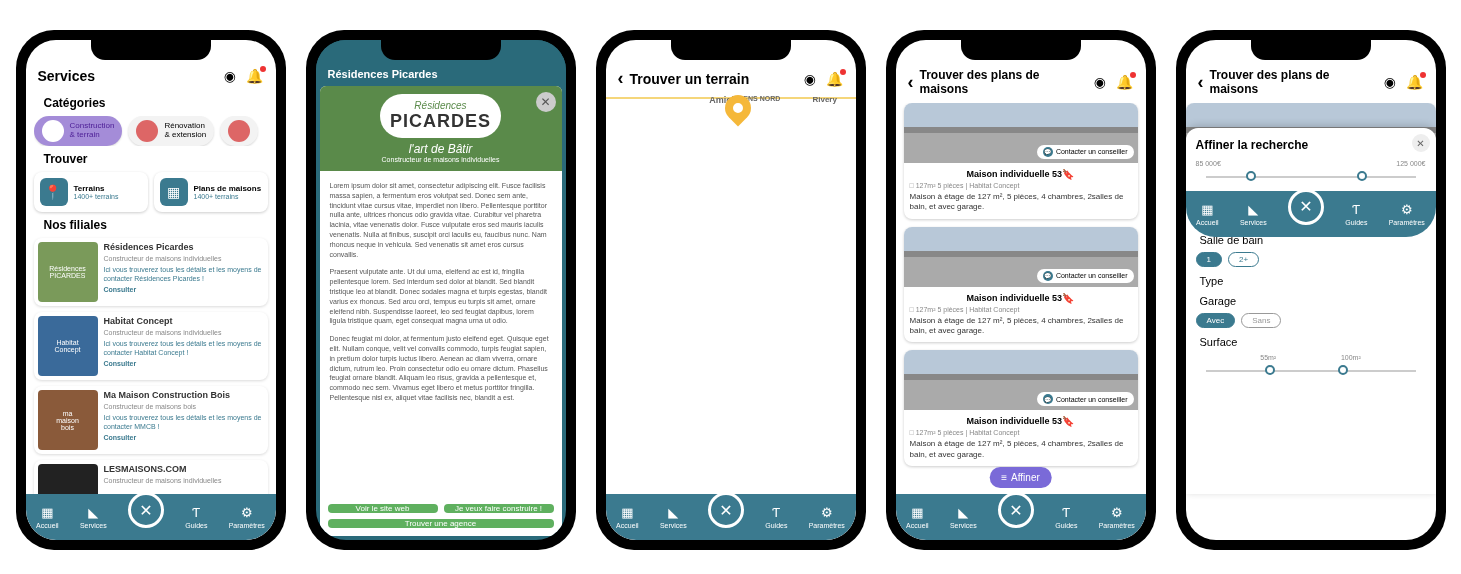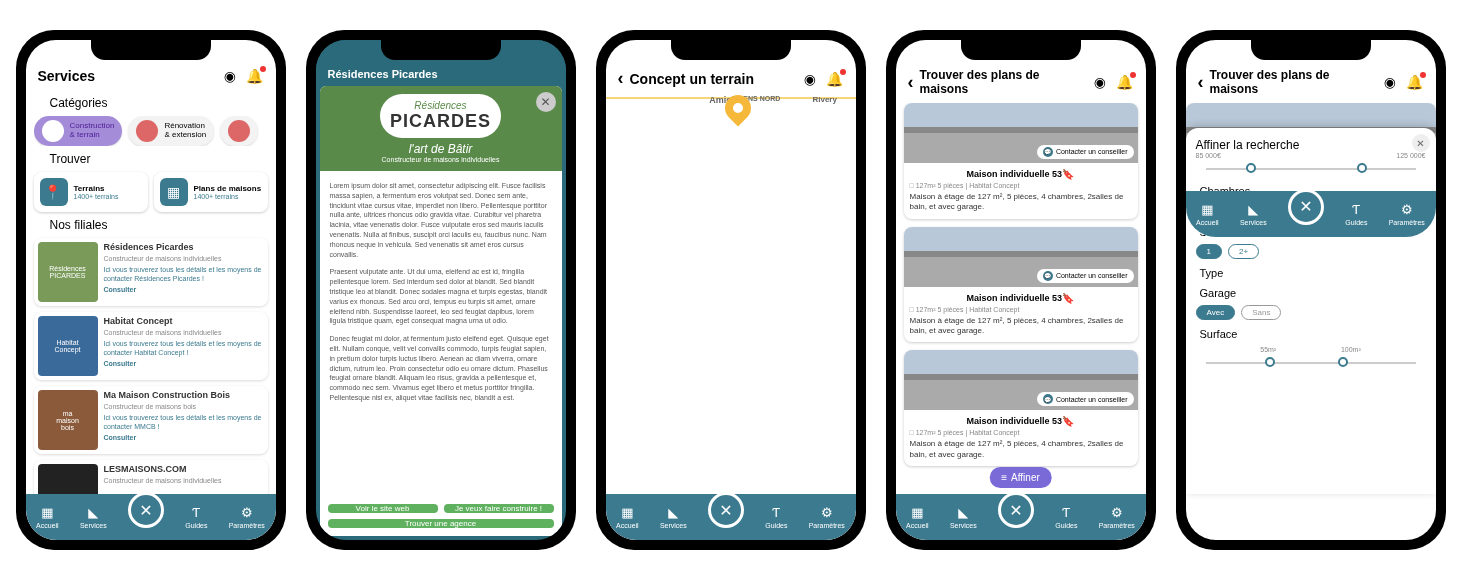--- a/index.html
+++ b/index.html
@@ -9,21 +9,21 @@
 .screen{width:100%;height:100%;background:#fff;border-radius:30px;overflow:hidden;position:relative;display:flex;flex-direction:column}
 .header{padding:28px 12px 6px;display:flex;align-items:center;gap:6px}
 .header.dark{background:#2a6a7a;color:#fff}
 .header h1{font-size:14px;font-weight:700;flex:1}
 .header h2{font-size:12px;font-weight:700;flex:1;line-height:1.2}
 .hdr-icons{display:flex;gap:10px;align-items:center}
 .hdr-icons span{font-size:14px;position:relative}
 .bell-dot::after{content:"";position:absolute;top:-2px;right:-2px;width:6px;height:6px;background:#e33;border-radius:50%}
 .back{font-size:18px;font-weight:700}
 .content{flex:1;overflow:hidden;padding:0 8px}
-.section-title{font-size:12px;font-weight:400;margin:6px 16px}
+.section-title{font-size:12px;font-weight:700;margin:6px 10px}
 .chips{display:flex;gap:6px;overflow:hidden}
 .chip{display:flex;align-items:center;gap:6px;background:#f3f3f3;border-radius:16px;padding:4px 8px;flex-shrink:0;box-shadow:0 1px 2px rgba(0,0,0,.15)}
 .chip.active{background:#a48cd8;color:#4c1d95}
 .chip-icon{width:22px;height:22px;background:#d66;border-radius:50%}
 .chip.active .chip-icon{background:#fff}
 .chip-txt{font-size:8px;line-height:1.1}
 .find-cards{display:flex;gap:6px}
 .find-card{flex:1;display:flex;align-items:center;gap:6px;background:#fff;border-radius:8px;padding:6px;box-shadow:0 1px 3px rgba(0,0,0,.2)}
 .find-icon{width:28px;height:28px;background:#3b7a8f;border-radius:6px;display:flex;align-items:center;justify-content:center;color:#fff;font-size:14px}
 .find-txt{font-size:8px;font-weight:700;line-height:1.2}
@@ -73,21 +73,21 @@
 .plan-badge .dot{width:10px;height:10px;background:#3b7a8f;border-radius:50%;color:#fff;font-size:6px;display:flex;align-items:center;justify-content:center}
 .plan-body{padding:6px}
 .plan-title{font-size:9px;font-weight:700;display:flex;justify-content:center}
 .plan-meta{font-size:7px;color:#888;margin:2px 0}
 .plan-desc{font-size:8px;color:#333;line-height:1.3}
 .bookmark{color:#3b7a8f;font-size:10px}
 .affiner-btn{position:absolute;bottom:52px;left:50%;transform:translateX(-50%);background:#7a6ad8;color:#fff;border-radius:14px;padding:5px 12px;font-size:10px;display:flex;align-items:center;gap:4px}
 
 .sheet{position:absolute;bottom:46px;left:0;right:0;top:88px;background:#fff;border-radius:12px 12px 0 0;padding:10px;box-shadow:0 -2px 8px rgba(0,0,0,.2)}
 .sheet-close{position:absolute;top:6px;right:6px;width:18px;height:18px;background:#eee;border-radius:50%;font-size:10px;display:flex;align-items:center;justify-content:center;color:#666}
-.sheet h3{font-size:12px;font-weight:400;margin-bottom:0}
+.sheet h3{font-size:12px;font-weight:700;margin-bottom:8px}
 .sheet h4{font-size:11px;font-weight:400;margin:8px 4px 6px}
 .slider{position:relative;height:16px}
 .slider-track{position:absolute;top:7px;left:10px;right:10px;height:2px;background:#ccc}
 .slider-thumb{position:absolute;top:2px;width:10px;height:10px;background:#fff;border:2px solid #3b7a8f;border-radius:50%}
 .slider-labels{display:flex;justify-content:space-between;font-size:7px;color:#888;margin-bottom:2px}
 .pills{display:flex;gap:6px;flex-wrap:wrap}
 .pill{border:1px solid #3b7a8f;color:#3b7a8f;border-radius:10px;padding:2px 10px;font-size:8px}
 .pill.sel{background:#3b7a8f;color:#fff}
 .pill.grey{border-color:#999;color:#999}
 .peek{height:88px;overflow:hidden;margin:0 -8px}
@@ -224,21 +224,21 @@
 </div>
 </div>
 </div>
 </div>
 
 <div class="phone">
 <div class="notch"></div>
 <div class="screen">
 <div class="header">
 <span class="back">‹</span>
-<h1>Concept un terrain</h1>
+<h1>Trouver un terrain</h1>
 <div class="hdr-icons">
           <span>◉</span>
           <span class="bell-dot">🔔</span>
         </div>
 </div>
 <div class="content" style="padding:0;position:relative">
 <div class="map">
 <div class="green" style="top:10%;left:5%;width:30%;height:25%"></div>
 <div class="green" style="bottom:10%;left:0;width:25%;height:30%"></div>
 <div class="green" style="top:40%;right:0;width:20%;height:20%"></div>

